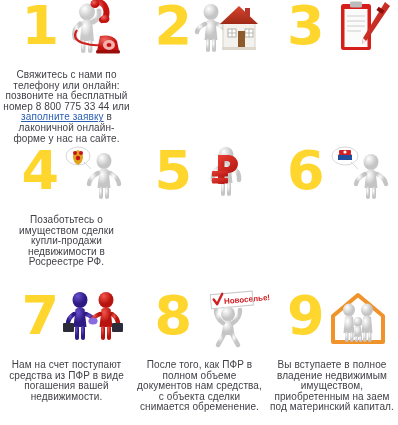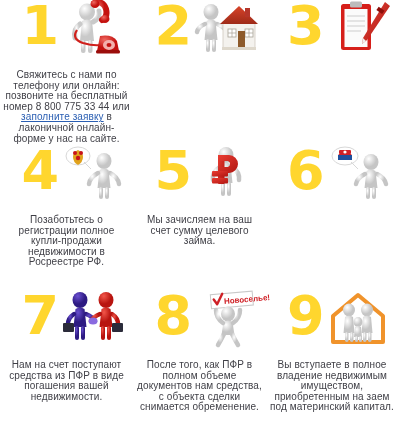--- a/index.html
+++ b/index.html
@@ -175,21 +175,21 @@
           <circle cx="18" cy="13" r="2.2" fill="#c8121a"></circle>
           <ellipse cx="44" cy="16" rx="7.5" ry="8" fill="url(#g4)"></ellipse>
           <path d="M39.5 25 q4.5 -3 9 0 l2 18 -13 0 z" fill="url(#g4)"></path>
           <rect x="39" y="42" width="4" height="12" rx="2" fill="url(#g4)"></rect>
           <rect x="45" y="42" width="4" height="12" rx="2" fill="url(#g4)"></rect>
           <path d="M38 28 q-8 4 -9 11" stroke="url(#g4)" stroke-width="4.5" fill="none" stroke-linecap="round"></path>
           <path d="M50 28 q8 4 9 11" stroke="url(#g4)" stroke-width="4.5" fill="none" stroke-linecap="round"></path>
         </svg>
       </div>
     </div>
-    <div class="cap">Позаботьтесь о регистрации полное купли-продажи недвижимости в Росреестре РФ.</div>
+    <div class="cap">Позаботьтесь о имуществом сделки купли-продажи недвижимости в Росреестре РФ.</div>
   </div>
 
   <div class="step">
     <div class="head">
       <div class="num">5</div>
       <div class="art">
         <svg viewBox="0 0 66 56" width="66" height="56">
           <defs>
             <radialGradient id="g5" cx="35%" cy="30%">
               <stop offset="0%" stop-color="#ffffff"></stop>
@@ -208,21 +208,20 @@
           <path d="M39 22 q8 5 7 13" stroke="url(#g5)" stroke-width="4.5" fill="none" stroke-linecap="round"></path>
           <g fill="url(#rub5)">
             <rect x="25" y="10" width="6.5" height="29" rx="1"></rect>
             <path d="M25 10 h11 a9 9 0 0 1 0 18 h-11 v-6 h10 a3.2 3.2 0 0 0 0 -6 h-10 z"></path>
             <rect x="19" y="26" width="16" height="5.5" rx="1"></rect>
             <rect x="19" y="33" width="16" height="5.5" rx="1"></rect>
           </g>
         </svg>
       </div>
     </div>
-    <div class="cap">Мы зачисляем на ваш счет сумму целевого займа.</div>
   </div>
 
   <div class="step">
     <div class="head">
       <div class="num">6</div>
       <div class="art">
         <svg viewBox="0 0 66 56" width="66" height="56">
           <defs>
             <radialGradient id="g6" cx="35%" cy="30%">
               <stop offset="0%" stop-color="#ffffff"></stop>

